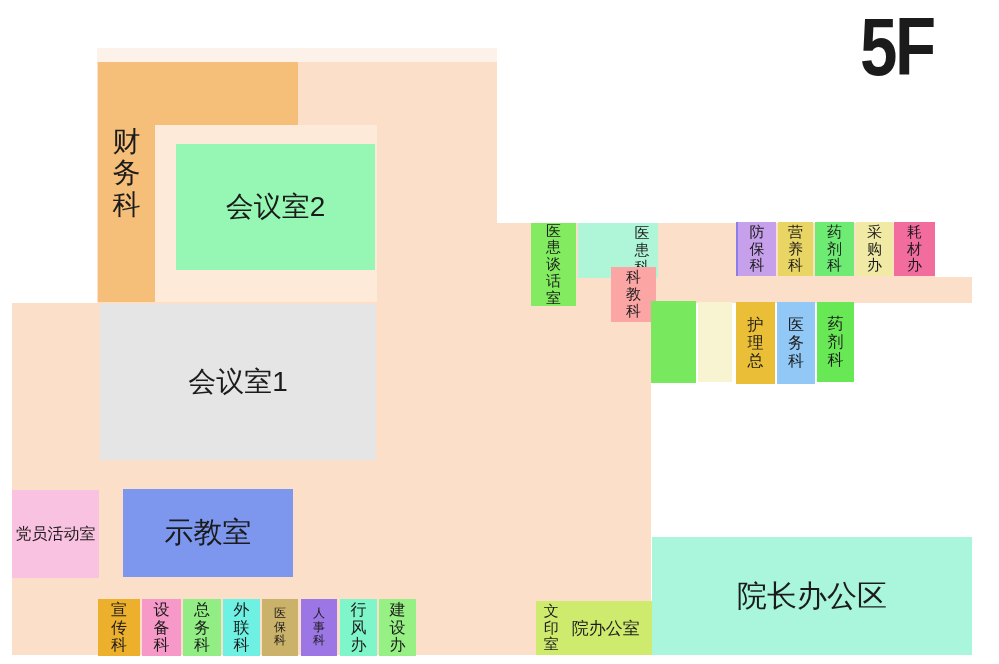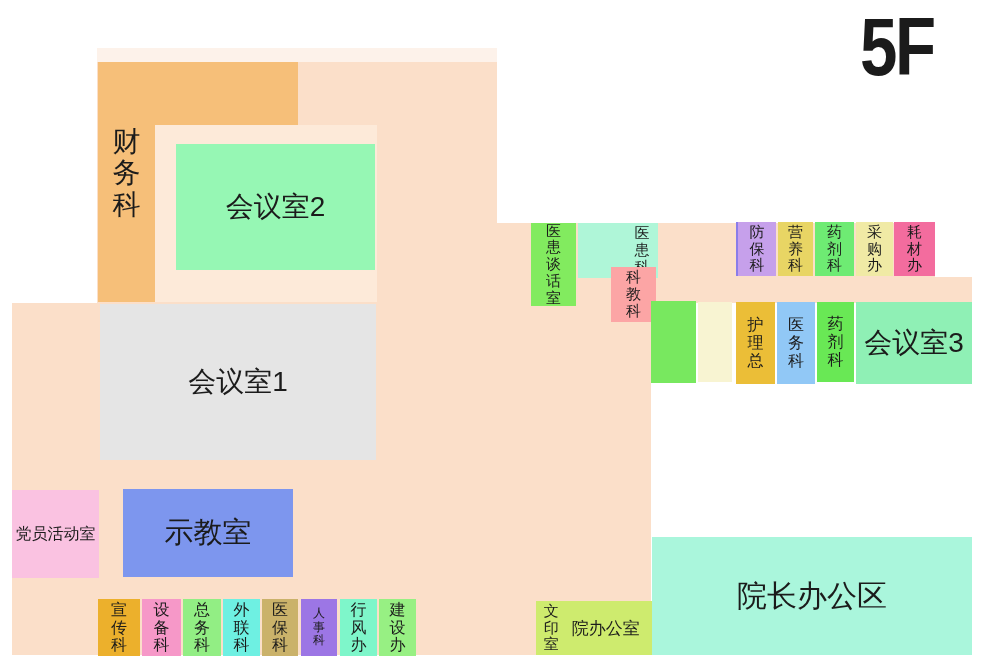--- a/index.html
+++ b/index.html
@@ -42,21 +42,21 @@
   #r-cream{left:698px;top:302px;width:34px;height:80px;}
   #r-huli{left:736px;top:302px;width:39px;height:82px;font-size:16px;}
   #r-yiwu{left:777px;top:302px;width:38px;height:82px;font-size:16px;}
   #r-yaoji2{left:817px;top:302px;width:37px;height:80px;font-size:16px;}
   #r-meeting3{left:856px;top:302px;width:116px;height:82px;font-size:28px;}
   
   #r-xuanchuan{left:98px;top:599px;width:42px;height:57px;font-size:16px;}
   #r-shebei{left:142px;top:599px;width:39px;height:57px;font-size:16px;}
   #r-zongwu{left:183px;top:599px;width:38px;height:57px;font-size:16px;}
   #r-wailian{left:223px;top:599px;width:37px;height:57px;font-size:16px;}
-  #r-yibao{left:262px;top:599px;width:36px;height:57px;font-size:16px;}
+  #r-yibao{left:262px;top:599px;width:36px;height:57px;font-size:12px;}
   #r-renshi{left:301px;top:599px;width:36px;height:57px;font-size:12px;}
   #r-xingfeng{left:340px;top:599px;width:37px;height:57px;font-size:16px;}
   #r-jianshe{left:379px;top:599px;width:37px;height:57px;font-size:16px;}
   
   #r-wenyin{left:536px;top:601px;width:116px;height:54px;font-size:15px;display:flex;align-items:center;justify-content:flex-start;}
   #r-wenyin .v{margin-left:7px;}
   #r-wenyin .h{flex:1;text-align:center;font-size:17px;}
   
   #r-president{left:652px;top:537px;width:320px;height:118px;font-size:30px;}
   
@@ -125,23 +125,20 @@
   <div class="room" id="r-cream" style="background-color: rgb(248, 244, 210);"></div>
   <div class="room" id="r-huli" style="background-color: rgb(235, 190, 55);">
     <span class="v">护理总</span>
   </div>
   <div class="room" id="r-yiwu" style="background-color: rgb(145, 200, 246);">
     <span class="v">医务科</span>
   </div>
   <div class="room" id="r-yaoji2" style="background-color: rgb(105, 232, 85);">
     <span class="v">药剂科</span>
   </div>
-  <div class="room" id="r-meeting3" style="background-color: rgb(143, 240, 181);">
-    <span class="h">会议室3</span>
-  </div>
 
   <div class="room" id="r-xuanchuan" style="background-color: rgb(236, 176, 44);">
     <span class="v">宣传科</span>
   </div>
   <div class="room" id="r-shebei" style="background-color: rgb(246, 152, 200);">
     <span class="v">设备科</span>
   </div>
   <div class="room" id="r-zongwu" style="background-color: rgb(146, 238, 132);">
     <span class="v">总务科</span>
   </div>

